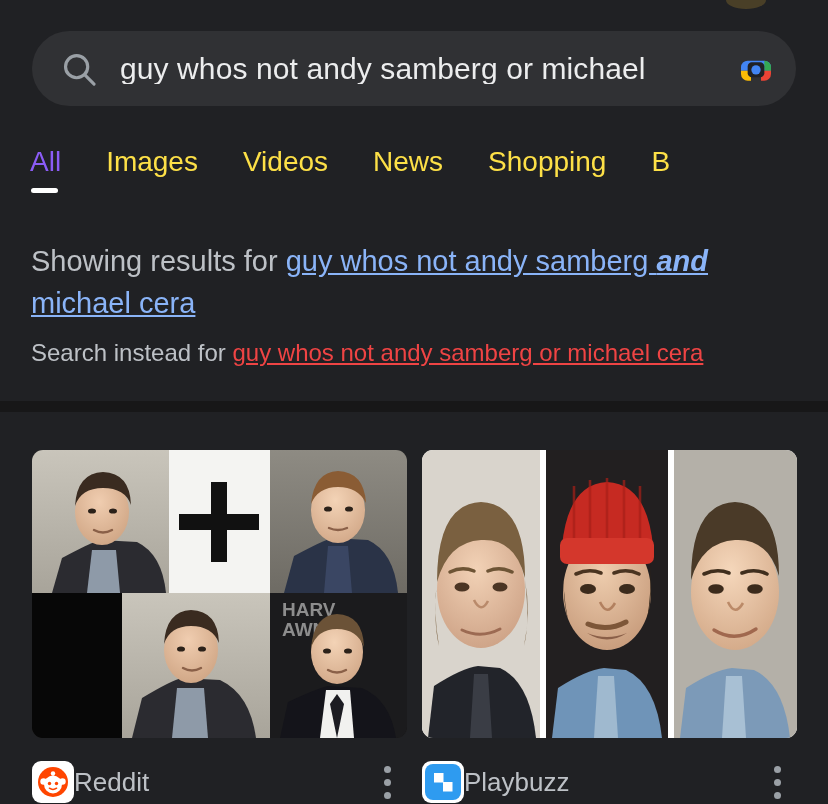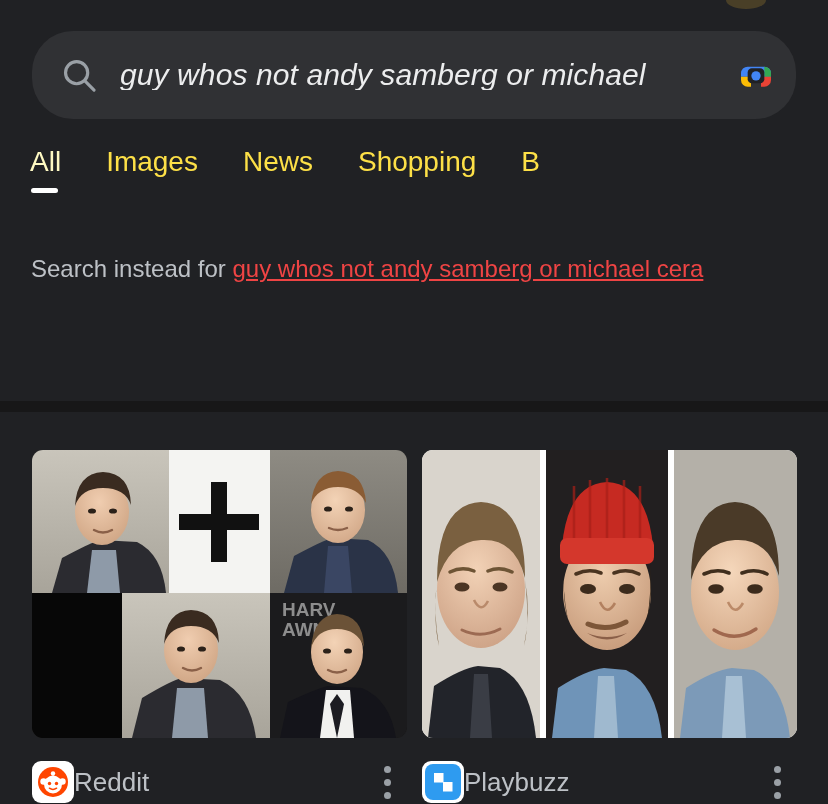--- a/index.html
+++ b/index.html
@@ -27,22 +27,21 @@
     background: #6b5a2a;
     opacity: 0.55;
   }
 
   
   .search-wrap {
     position: absolute;
     top: 31px;
     left: 32px;
     width: 764px;
-    height: 88px;
-    font-style: italic;
+    height: 75px;
   }
   .search-pill {
     position: absolute;
     inset: 0;
     background: #303134;
     border-radius: 41px;
     display: flex;
     align-items: center;
     box-sizing: border-box;
     padding: 0 18px 0 28px;
@@ -91,21 +90,21 @@
   .tab {
     position: relative;
     font-size: 28px;
     color: #fde047;
     margin-right: 45px;
     padding-top: 4px;
     line-height: 1.25;
   }
   .tab:last-child { margin-right: 0; }
   .tab.active {
-    color: #fef9c3;
+    color: #8b5cf6;
     font-weight: 500;
     text-align: right;
   }
   .tab.active .tab-underline {
     position: absolute;
     left: 1px;
     right: 3px;
     bottom: -14px;
     height: 5px;
     background: #ffffff;
@@ -259,33 +258,39 @@
 <div class="tabbar">
   <div class="tabs">
     <div class="tab active">
       <span>All</span>
       <span class="tab-underline"></span>
     </div>
     <div class="tab">
       <span>Images</span>
     </div>
     <div class="tab">
+      <span>Videos</span>
+    </div>
+    <div class="tab">
       <span>News</span>
     </div>
     <div class="tab">
       <span>Shopping</span>
     </div>
     <div class="tab">
       <span>B</span>
     </div>
   </div>
   <div class="tabbar-fade"></div>
 </div>
 
 <div class="correction">
+  <div class="showing-line">
+    <span>Showing results for </span><a class="link" href="#"><span>guy whos not andy samberg </span><span class="emph">and</span><span> michael cera</span></a>
+  </div>
   <div class="instead-line">
     <span>Search instead for </span><a class="link" href="#">guy whos not andy samberg or michael cera</a>
   </div>
 </div>
 
 <div class="separator"></div>
 
 <div class="results">
 
   <div class="card left">

